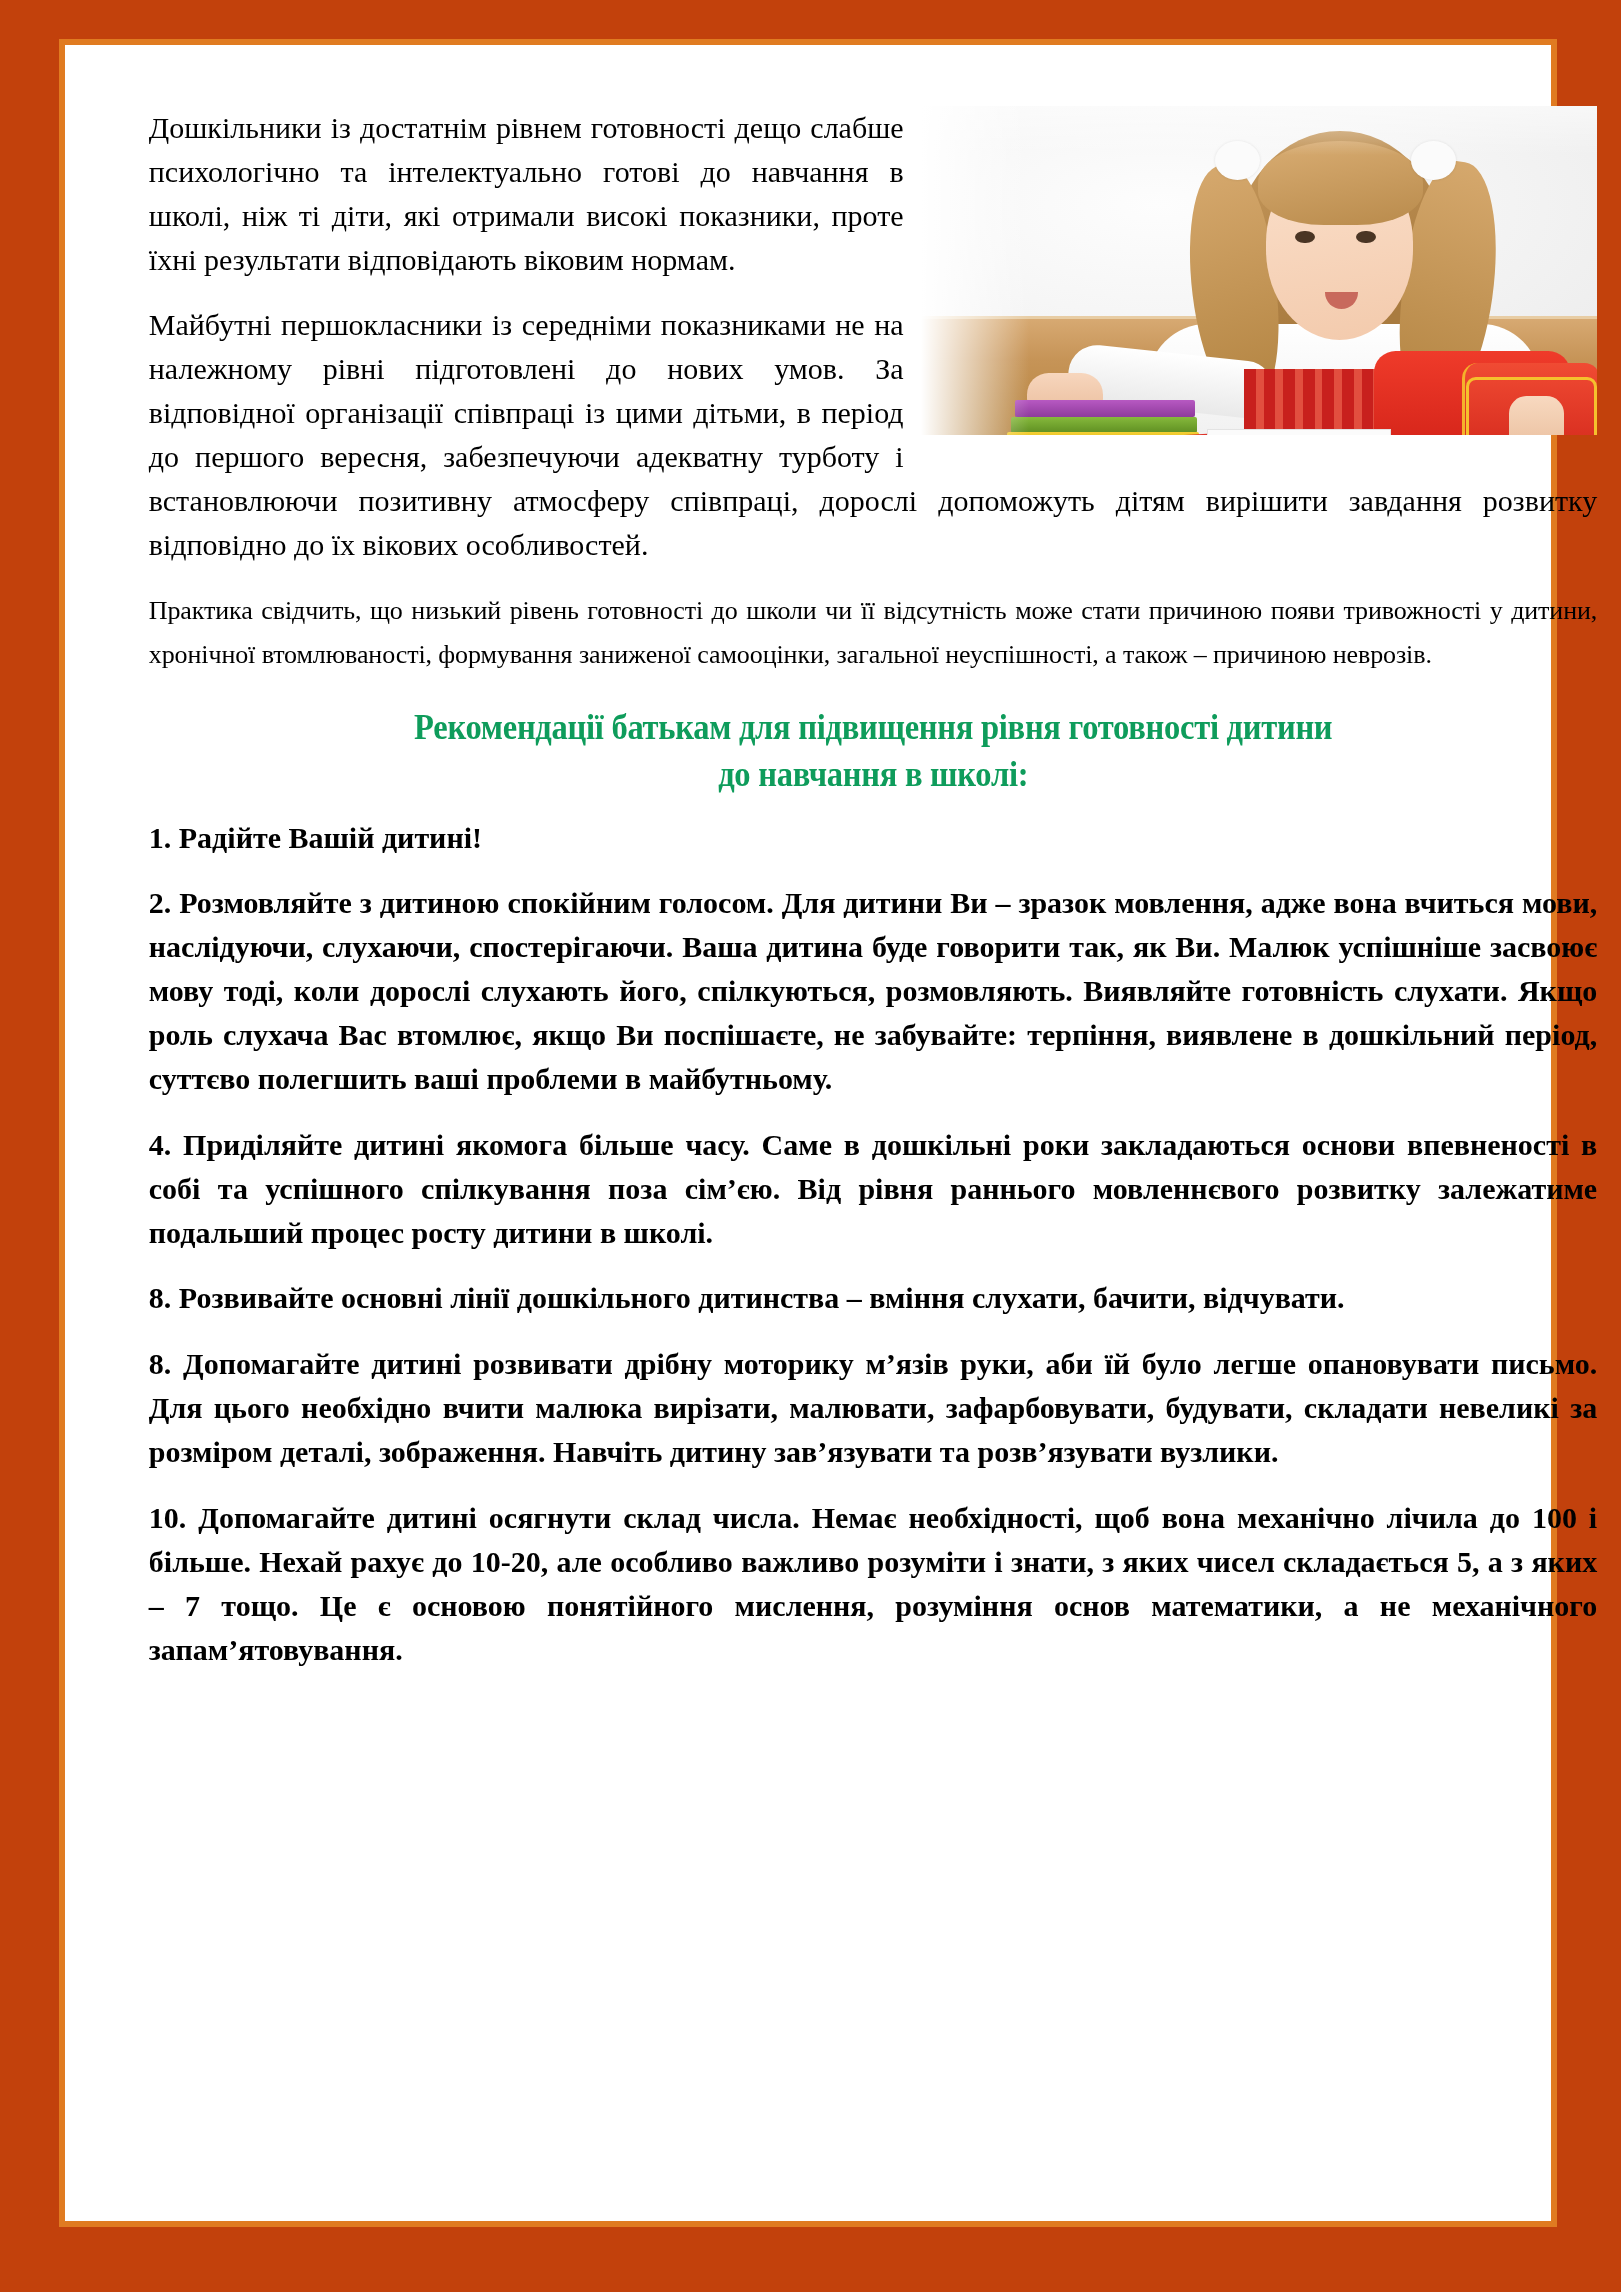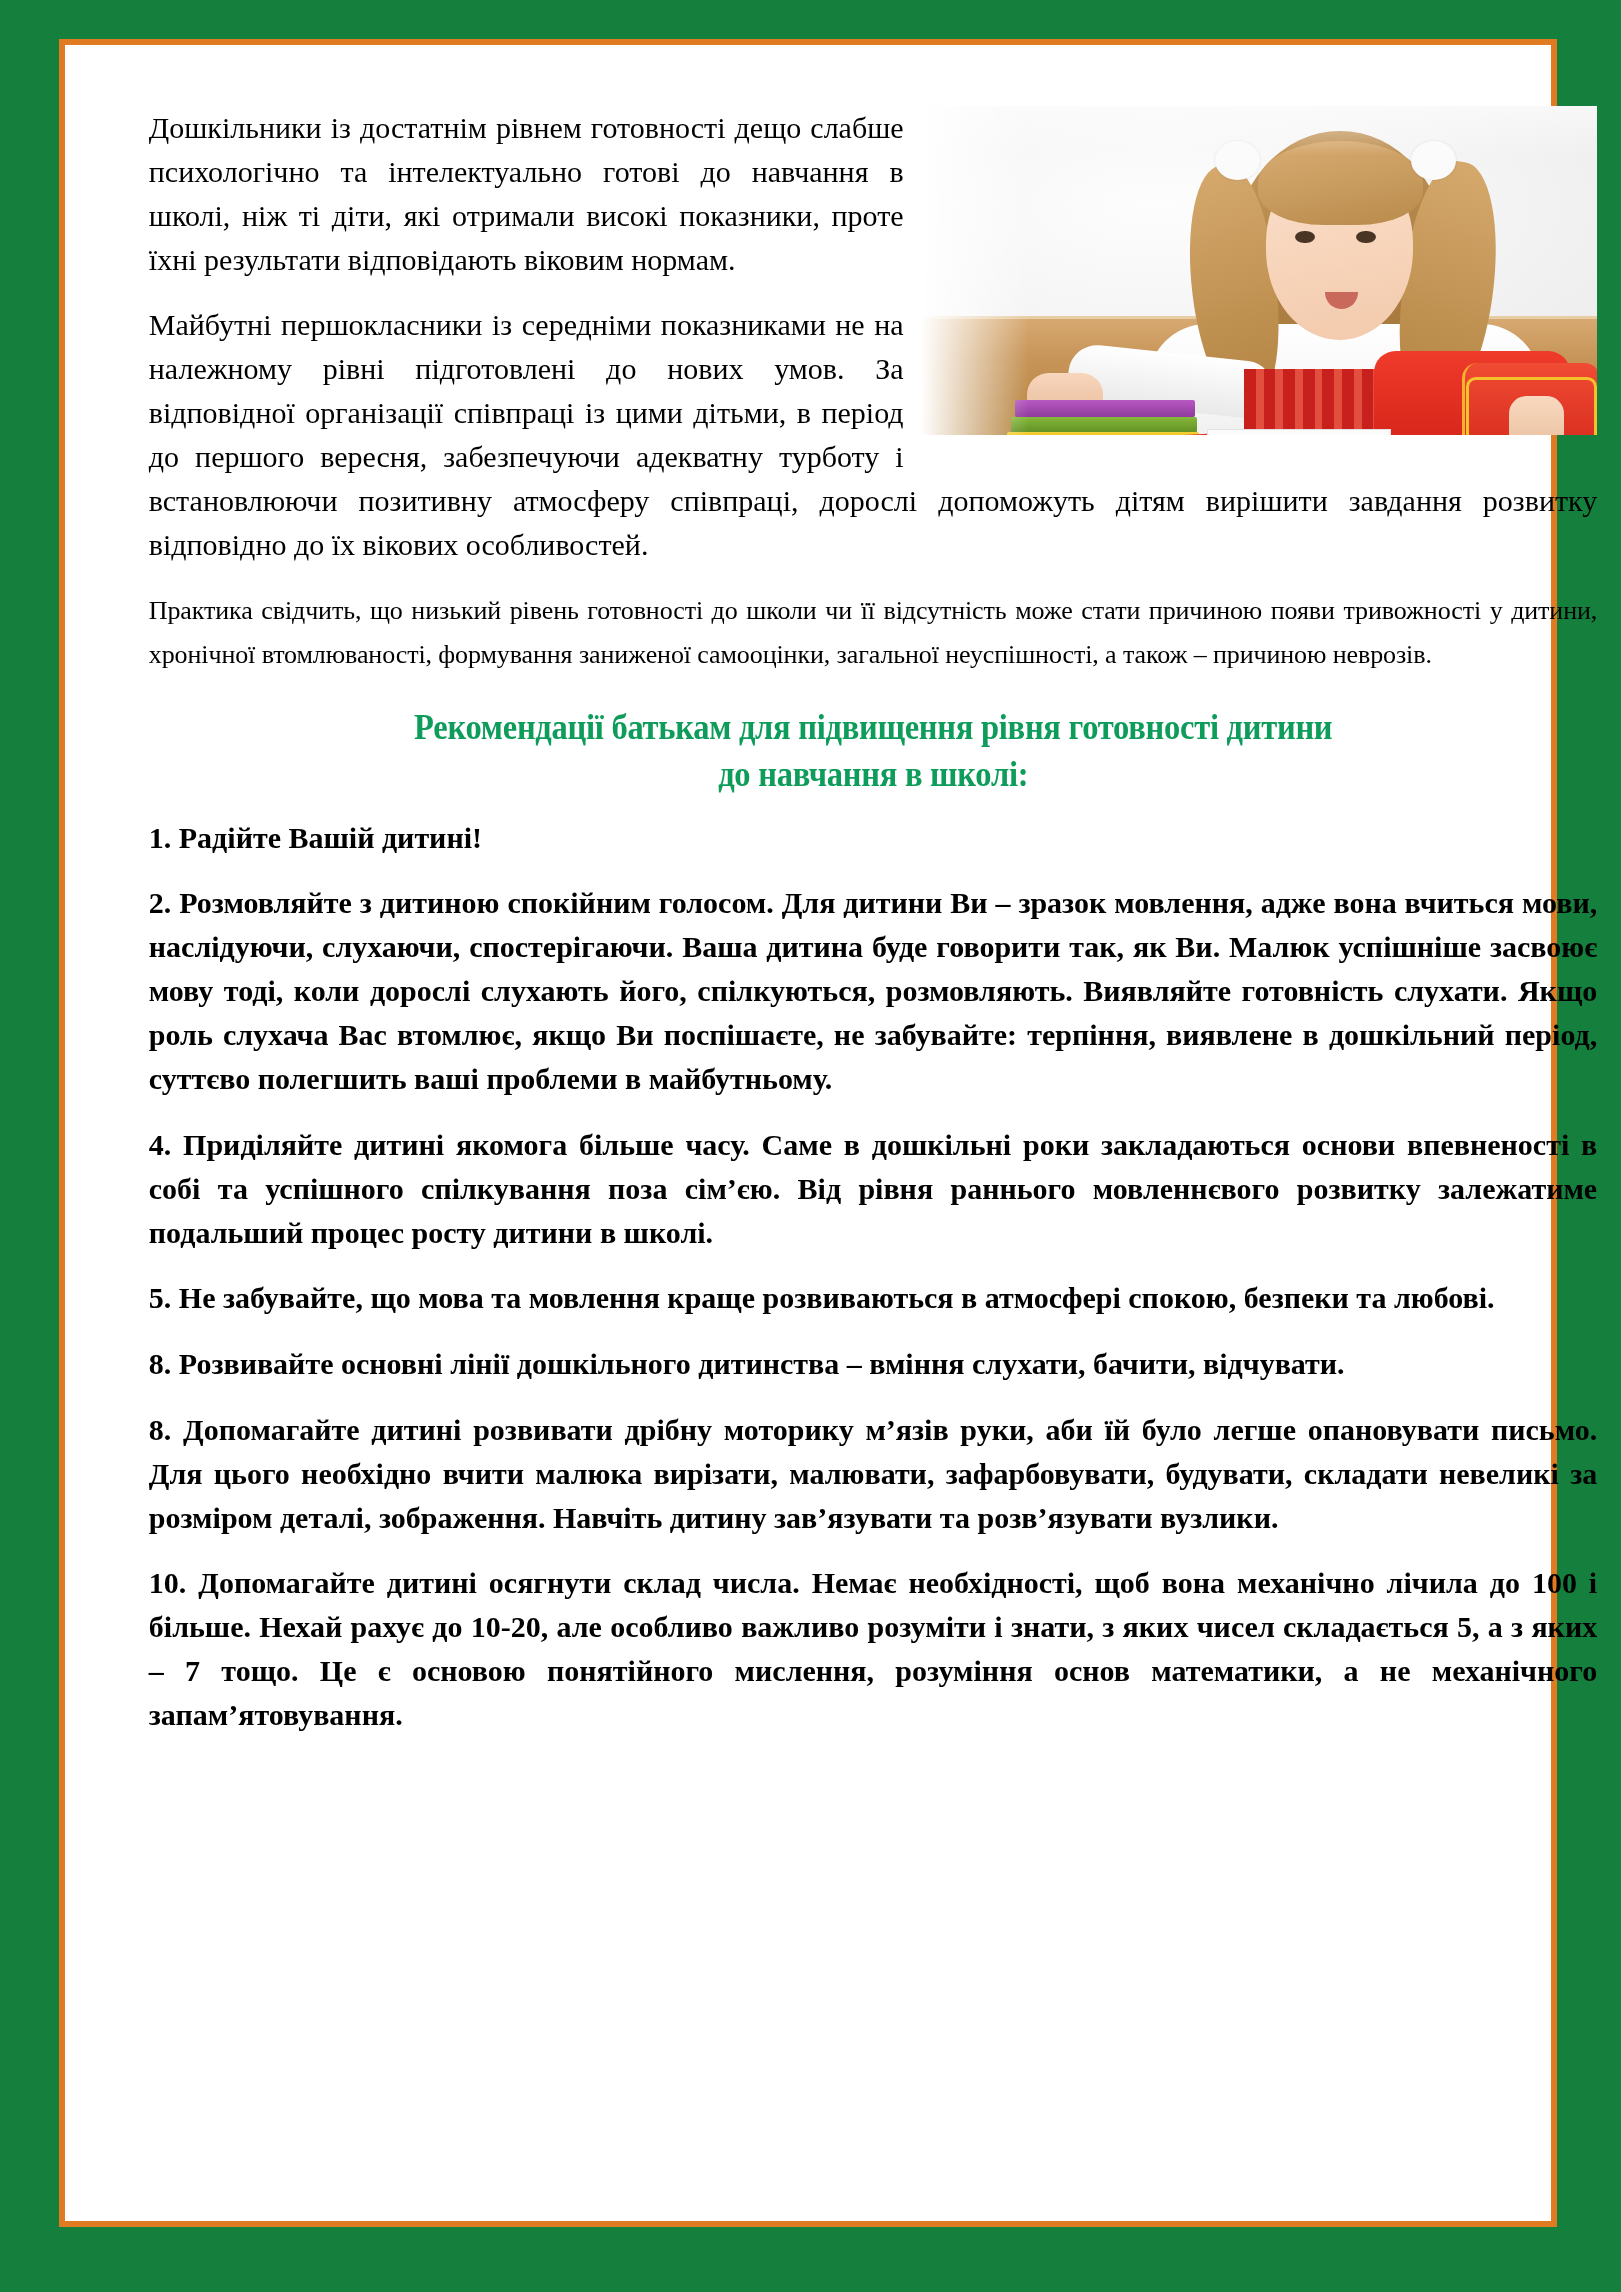--- a/index.html
+++ b/index.html
@@ -15,21 +15,21 @@
     position: relative;
     overflow: hidden;
   }
 
   
   #page {
     position: absolute;
     left: 0; top: 0;
     width: 1621px;
     height: 2293px;
-    background: #15803d;
+    background: #c2410c;
   }
 
   #frame {
     position: absolute;
     left: 59px;
     top: 39px;
     width: 1498px;
     height: 2188px;
     border: 6.9px solid #E07B21;
     box-sizing: border-box;
@@ -339,21 +339,20 @@
       <p class="para">Практика свідчить, що низький рівень готовності до школи чи її відсутність може стати причиною появи тривожності у дитини, хронічної втомлюваності, формування заниженої самооцінки, загальної неуспішності, а також – причиною неврозів.</p>
 
       <div class="green-heading">
         <span class="hl">Рекомендації батькам для підвищення рівня готовності дитини</span>
         <span class="hl">до навчання в школі:</span>
       </div>
 
       <p class="item">1. Радійте Вашій дитині!</p>
       <p class="item">2. Розмовляйте з дитиною спокійним голосом. Для дитини Ви – зразок мовлення, адже вона вчиться мови, наслідуючи, слухаючи, спостерігаючи. Ваша дитина буде говорити так, як Ви. Малюк успішніше засвоює мову тоді, коли дорослі слухають його, спілкуються, розмовляють. Виявляйте готовність слухати. Якщо роль слухача Вас втомлює, якщо Ви поспішаєте, не забувайте: терпіння, виявлене в дошкільний період, суттєво полегшить ваші проблеми в майбутньому.</p>
       <p class="item">4. Приділяйте дитині якомога більше часу. Саме в дошкільні роки закладаються основи впевненості в собі та успішного спілкування поза сім’єю. Від рівня раннього мовленнєвого розвитку залежатиме подальший процес росту дитини в школі.</p>
-      <p class="item">5. Не забувайте, що мова та мовлення краще розвиваються в атмосфері спокою, безпеки та любові.</p>
       <p class="item">8. Розвивайте основні лінії дошкільного дитинства – вміння слухати, бачити, відчувати.</p>
       <p class="item">8. Допомагайте дитині розвивати дрібну моторику м’язів руки, аби їй було легше опановувати письмо. Для цього необхідно вчити малюка вирізати, малювати, зафарбовувати, будувати, складати невеликі за розміром деталі, зображення. Навчіть дитину зав’язувати та розв’язувати вузлики.</p>
       <p class="item">10. Допомагайте дитині осягнути склад числа. Немає необхідності, щоб вона механічно лічила до 100 і більше. Нехай рахує до 10-20, але особливо важливо розуміти і знати, з яких чисел складається 5, а з яких – 7 тощо. Це є основою понятійного мислення, розуміння основ математики, а не механічного запам’ятовування.</p>
 
     </div>
   </div>
 </div>
 
 
 </body></html>

